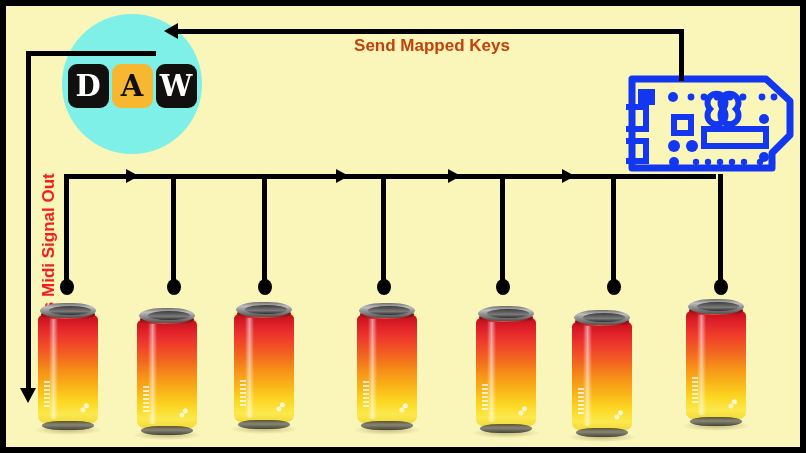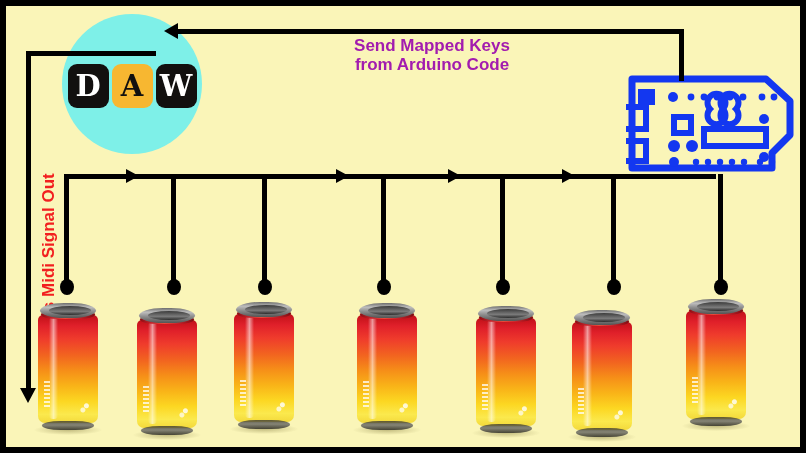--- a/index.html
+++ b/index.html
@@ -31,21 +31,21 @@
     width:41px;height:44px;border-radius:9px;
     display:flex;align-items:center;justify-content:center;
     font-family:"DejaVu Serif", serif;font-weight:bold;font-size:29px;line-height:1;
   }
   .tile-dark{background:#12100f;color:#ffffff;}
   .tile-amber{background:#f7b731;color:#12100f;}
 
   
   .label{position:absolute;font-weight:bold;white-space:nowrap;}
   #lbl-mapped{
-    left:331px;top:30px;color:#a21caf;font-size:17px;
+    left:331px;top:30px;color:#c2410c;font-size:17px;
     text-align:center;line-height:1.12;white-space:normal;width:190px;
   }
   #lbl-capacitive{left:176px;top:139px;color:#1d6b16;font-size:17px;}
   #lbl-midi{
     left:-52px;top:247px;width:190px;color:#f21f1f;font-size:17px;
     transform:rotate(-90deg);transform-origin:center center;text-align:center;
   }
 
   
   #arduino{position:absolute;left:620px;top:55px;width:170px;height:113px;}
@@ -181,21 +181,20 @@
   <div class="node-dot" style="left:490px;top:273px;"></div>
 
   <div class="wire" style="left:605px;top:168px;width:5px;height:110px;"></div>
   <div class="node-dot" style="left:601px;top:273px;"></div>
 
   <div class="wire" style="left:712px;top:168px;width:5px;height:110px;"></div>
   <div class="node-dot" style="left:708px;top:273px;"></div>
 
   <div class="label" id="lbl-mapped">
     <span>Send Mapped Keys</span><br>
-    <span>from Arduino Code</span>
   </div>
 
 
   <div class="label" id="lbl-midi">Sends Midi Signal Out</div>
 
   <div class="can" style="left:32px;top:297px;">
     <div class="can-shadow"></div>
     <div class="can-body"></div>
     <div class="can-shine"></div>
     <div class="can-barcode"></div>

